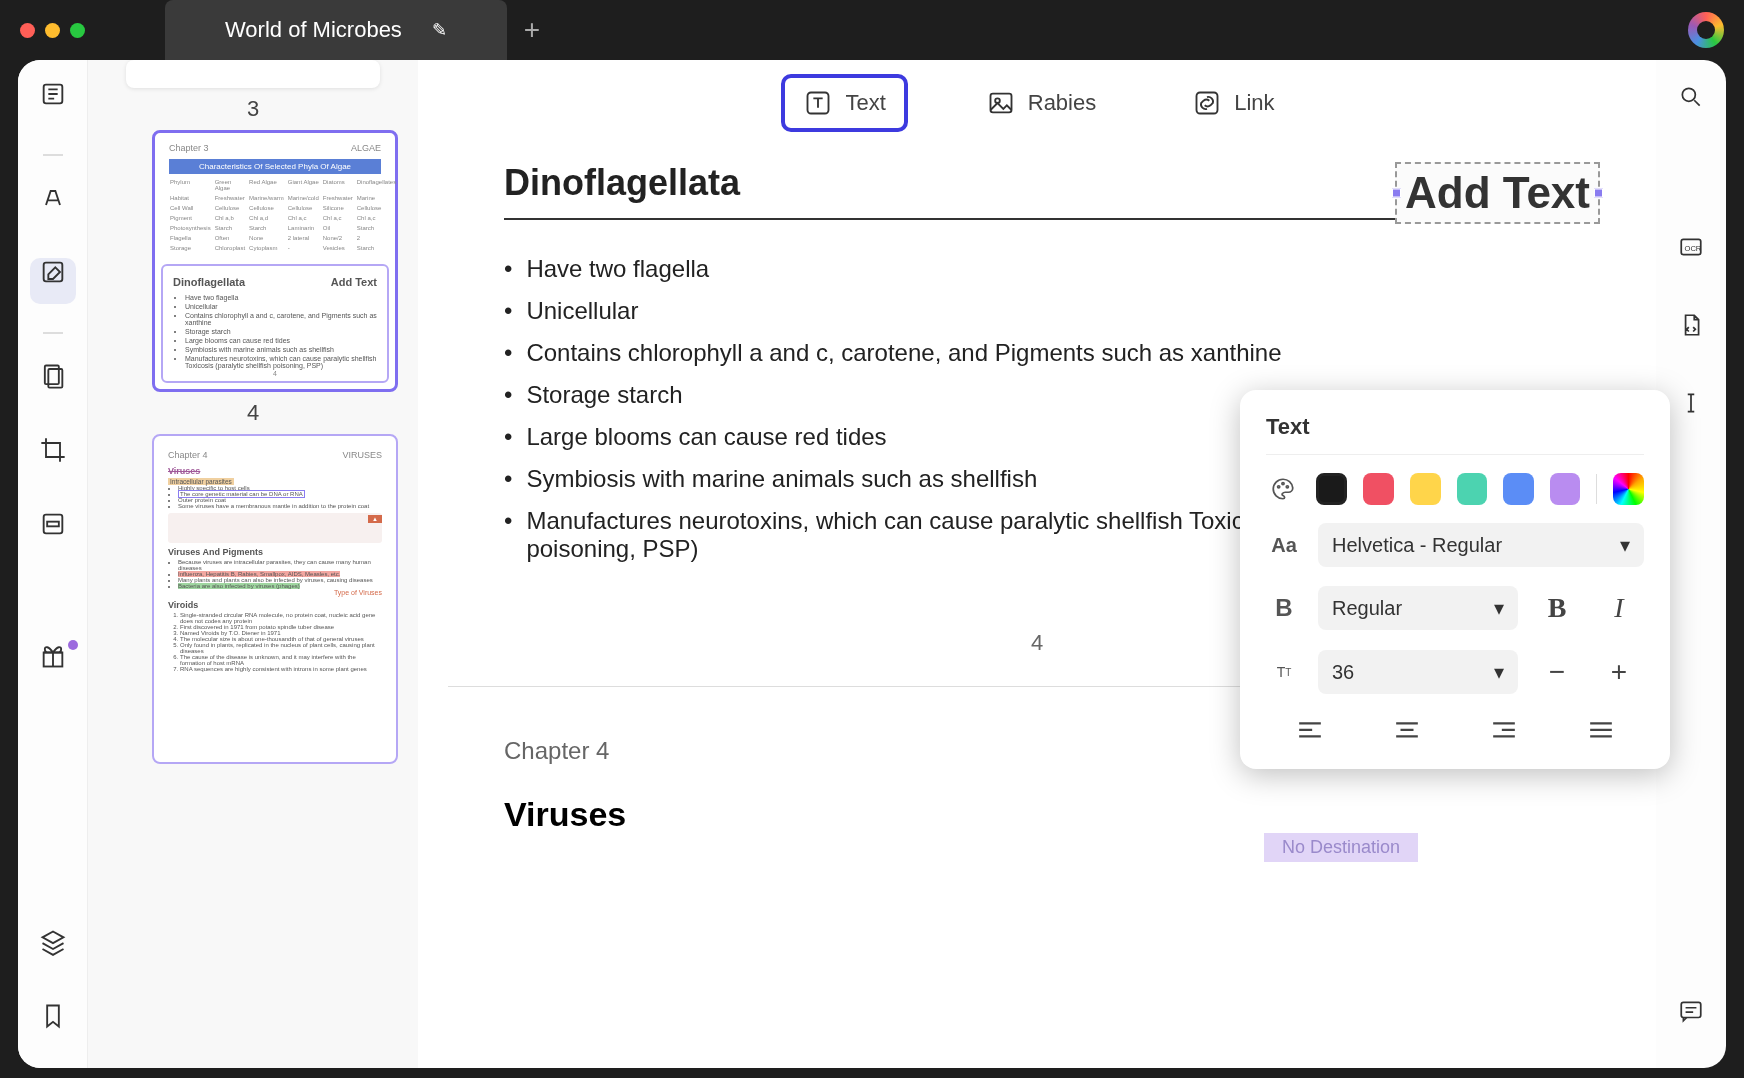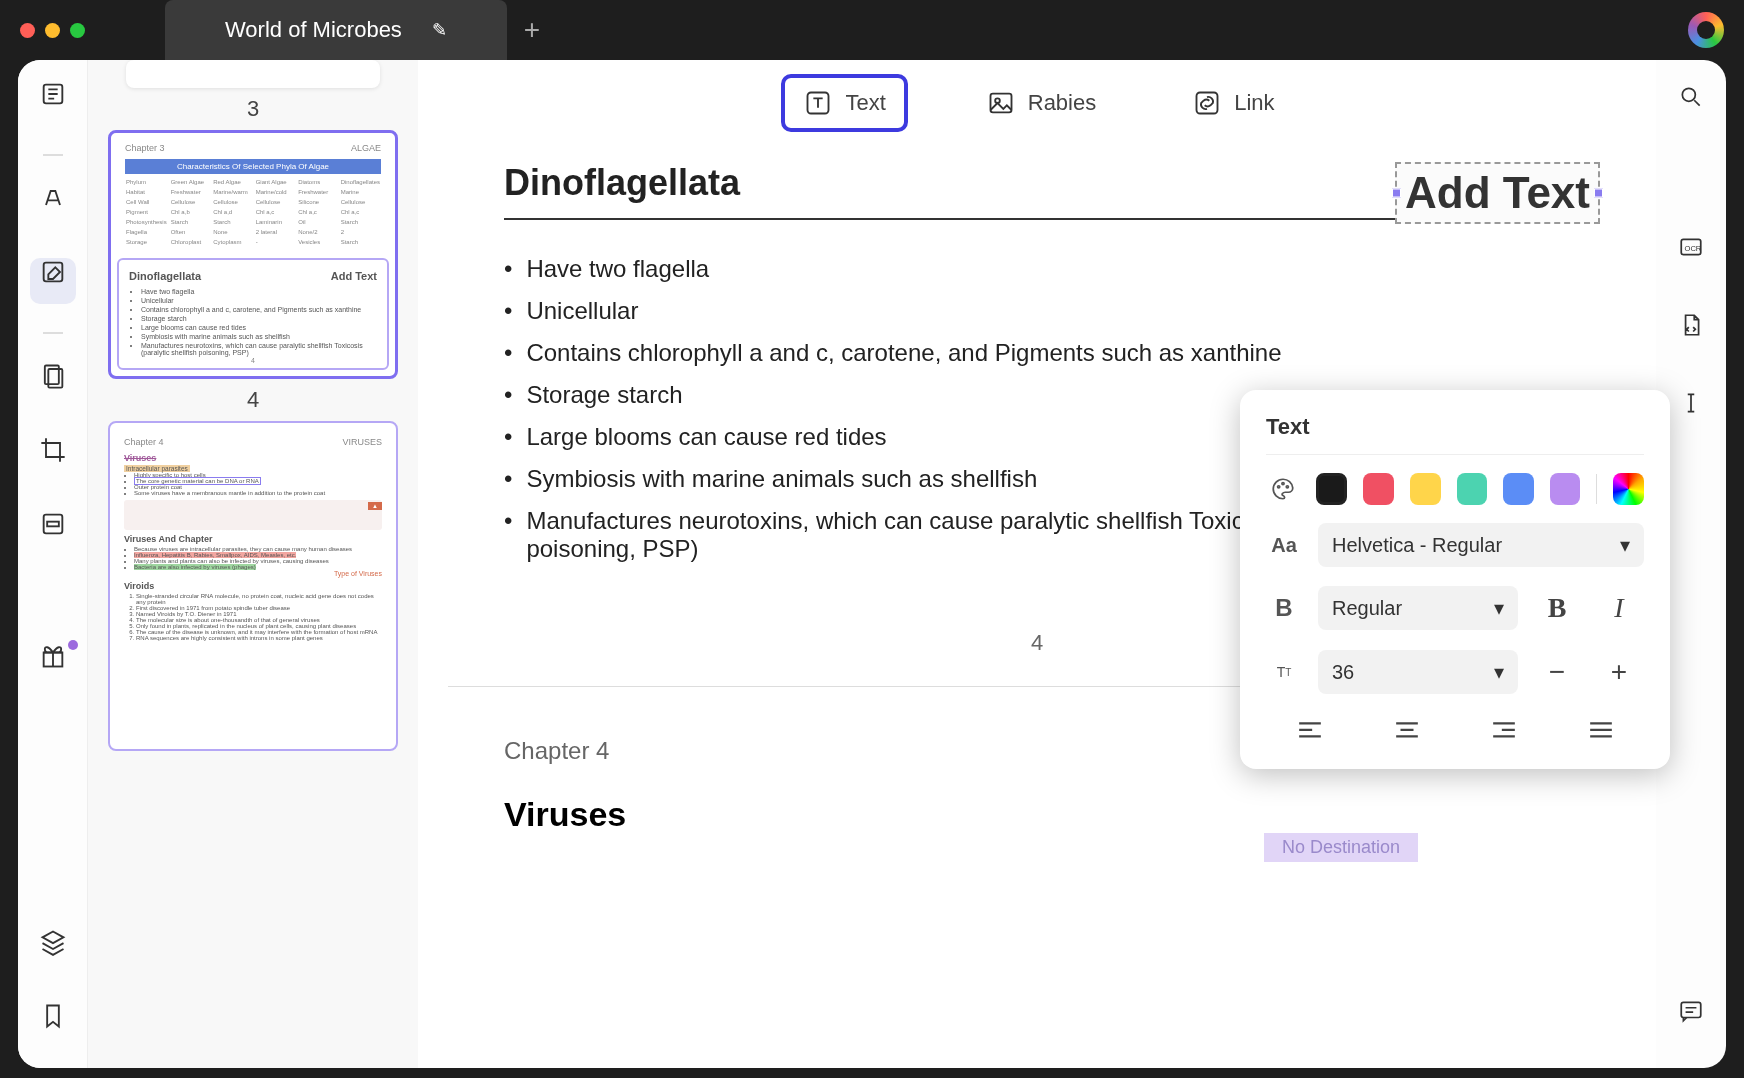--- a/index.html
+++ b/index.html
@@ -28,21 +28,21 @@
 .tool { width:46px; height:46px; border-radius:10px; display:flex; align-items:flex-start; justify-content:center; color:#444; cursor:pointer;}
 .tool.active { background:#e8eaf6;}
 .tool svg { width:28px; height:28px; stroke:#333; fill:none; stroke-width:1.6;}
 .gift { position:relative;}
 .gift::after{content:""; position:absolute; top:-2px; right:-2px; width:10px; height:10px; border-radius:50%; background:#9c6ade;}
 .spacer{flex:1;}
 
 
 .thumbs { width:330px; background:#f8f8f8; padding:0 20px; overflow:hidden;}
 .pagenum { text-align:center; font-size:22px; color:#444; margin:8px 0;}
-.thumb { background:#fff; border-radius:8px; padding:14px; font-size:9px; color:#555; margin-bottom:4px; border:3px solid transparent;}
+.thumb { background:#fff; border-radius:8px; padding:14px; font-size:9px; color:#555; margin-bottom:4px; border:3px solid transparent;margin-left:44px;}
 .thumb.sel { border-color:#7f6ef0;}
 .thumb-hdr { display:flex; justify-content:space-between; font-size:9px; color:#888; margin-bottom:6px;}
 .thumb-band { background:#5a7fd6; color:#fff; padding:3px 18px; font-size:8px; text-align:center; margin-bottom:4px;}
 .thumb-table { display:grid; grid-template-columns:repeat(6,1fr); gap:2px;}
 .thumb-table div{ font-size:6px; color:#888; padding:1px;}
 .thumb-sect { border:2px solid #b5a7f5; border-radius:6px; padding:10px; margin-top:6px;}
 .thumb-sect .tt { display:flex; justify-content:space-between; font-weight:600; font-size:11px; margin-bottom:6px;}
 .thumb-sect ul { list-style:disc; margin-left:12px; font-size:7px; color:#555;}
 .thumb-sect ul li{ margin-bottom:2px;}
 .thumb5 .body { font-size:6.5px; color:#555;}
@@ -264,21 +264,21 @@
         <div style="background:#f0d0a0;display:inline-block;padding:0 2px;">Intracellular parasites</div>
         <ul style="list-style:disc;margin-left:10px;font-size:6px;">
           <li>Highly specific to host cells</li>
           <li><span style="border:1px solid #8a7cf0;padding:0 1px;">The core genetic material can be DNA or RNA</span></li>
           <li>Outer protein coat</li>
           <li>Some viruses have a membranous mantle in addition to the protein coat</li>
         </ul>
         <div style="height:30px;background:#f7f0ef;margin:4px 0;border-radius:3px;position:relative;">
           <span class="band" style="position:absolute;right:0;top:2px;">▲</span>
         </div>
-        <h6>Viruses And Chapter</h6>
+        <h6>Viruses And Pigments</h6>
         <ul style="list-style:disc;margin-left:10px;font-size:6px;">
           <li>Because viruses are intracellular parasites, they can cause many human diseases</li>
           <li><span style="background:#f2a6a0;">Influenza, Hepatitis B, Rabies, Smallpox, AIDS, Measles, etc.</span></li>
           <li>Many plants and plants can also be infected by viruses, causing diseases</li>
           <li><span style="background:#9fd6a0;">Bacteria are also infected by viruses (phages)</span></li>
         </ul>
         <div style="text-align:right;color:#d46a4a;font-size:7px;">Type of Viruses</div>
         <h6>Viroids</h6>
         <ol style="margin-left:12px;font-size:6px;">
           <li>Single-stranded circular RNA molecule, no protein coat, nucleic acid gene does not codes any protein</li>

